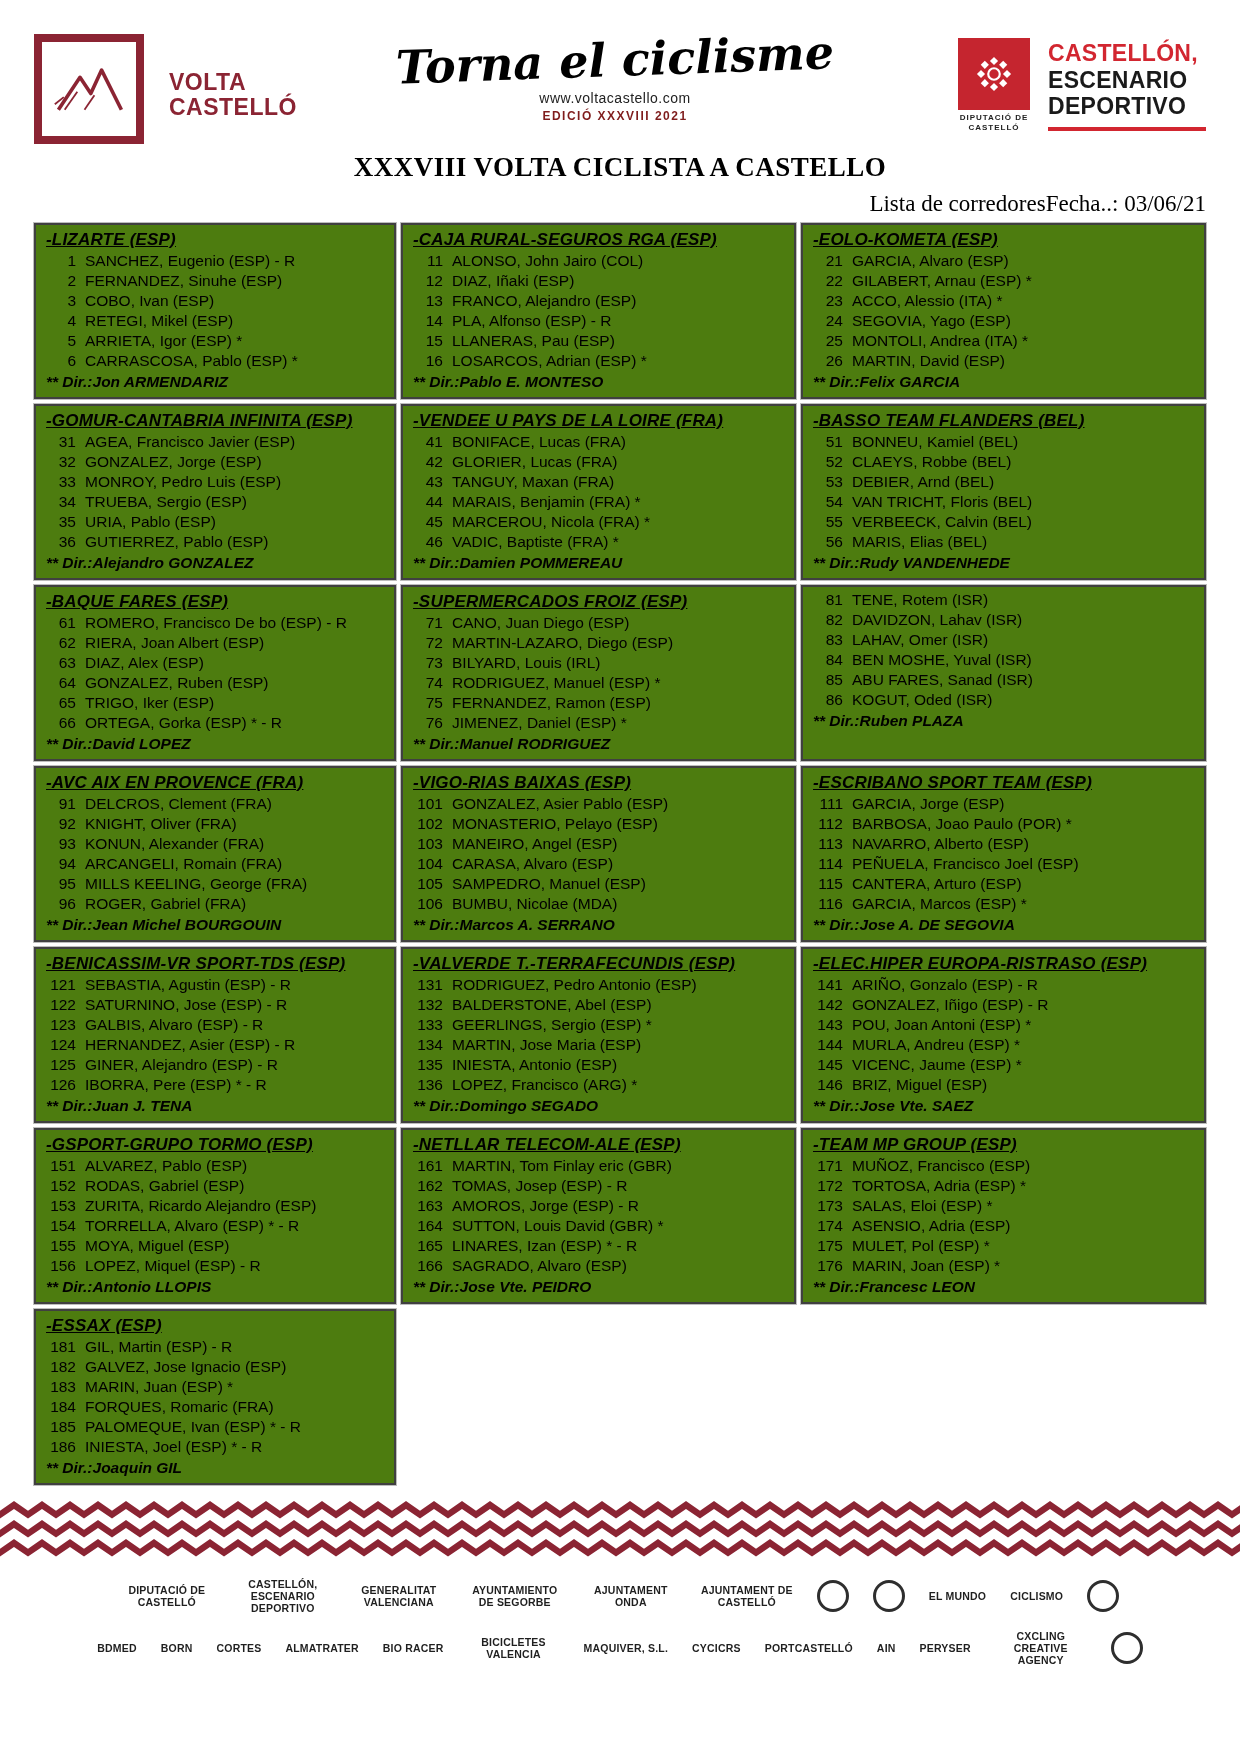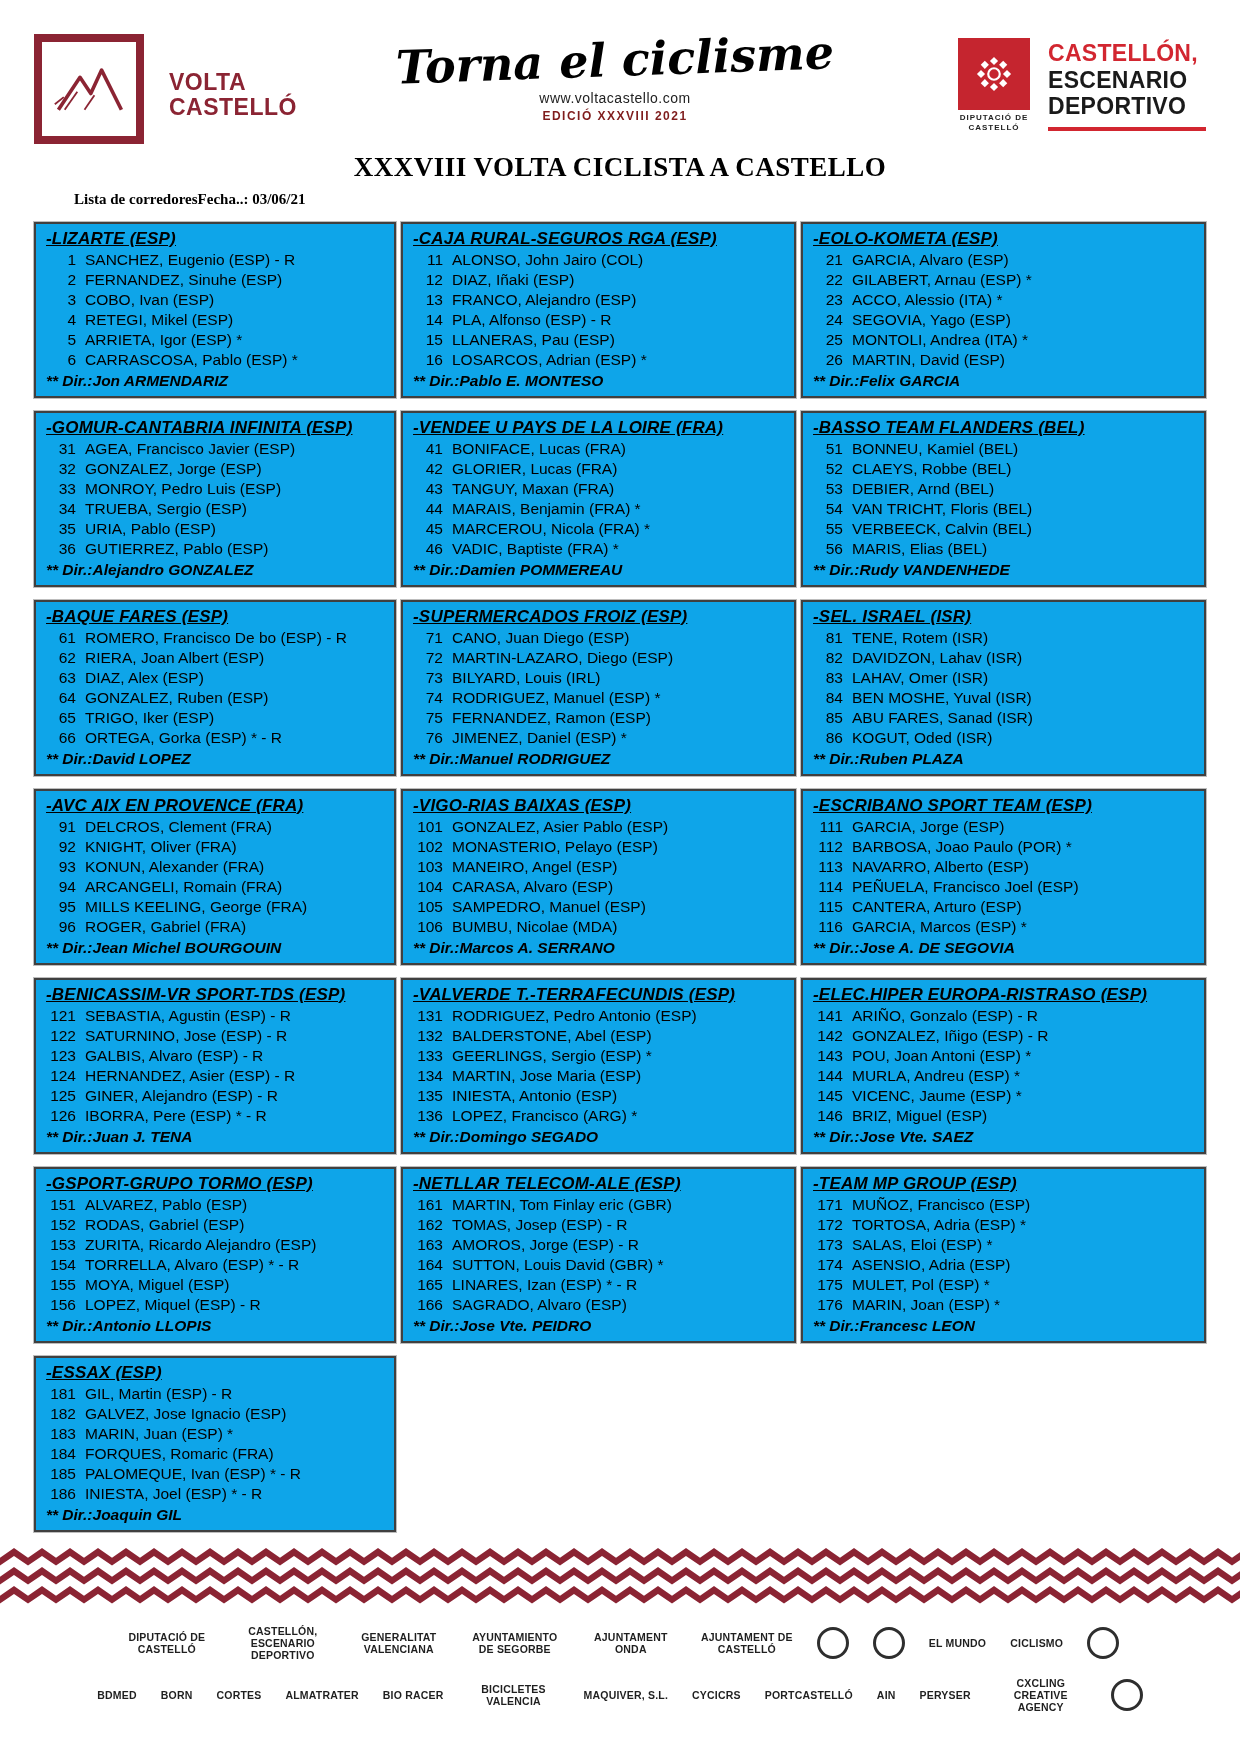--- a/index.html
+++ b/index.html
@@ -19,25 +19,25 @@
   .dip-col{text-align:center;width:84px;}
   .dip-square{width:72px;height:72px;background:#c5252f;margin:0 auto;display:flex;align-items:center;justify-content:center;}
   .dip-caption{font-size:8px;font-weight:bold;color:#222;letter-spacing:1px;line-height:1.25;margin-top:3px;text-transform:uppercase;}
   .cast-col{padding-top:2px;}
   .cast-line{font-weight:bold;font-size:23px;line-height:1.16;letter-spacing:.3px;color:#1a1a1a;}
   .cast-red{color:#d22630;}
   .red-bar{height:4px;background:#d22630;margin-top:7px;width:158px;}
 
   
   .main-title{text-align:center;font-family:"Liberation Serif",serif;font-weight:bold;font-size:27px;letter-spacing:.5px;margin-top:8px;}
-  .subheader{display:flex;justify-content:flex-start;font-family:"Liberation Serif",serif;font-weight:bold;font-size:15px;margin:8px 0 6px;padding-left:40px;}
+  .subheader{display:flex;justify-content:flex-end;font-family:"Liberation Serif",serif;font-weight:normal;font-size:23px;margin:8px 0 6px;padding-left:40px;}
 
   
   .teams-grid{display:grid;grid-template-columns:362px 395px 1fr;gap:5px;}
-  .team-box{border:2px solid #404040;box-shadow:0 0 0 1px #bdbdbd;padding:3px 16px 4px 10px;background:#0ea5e9;margin-top:8px;}
+  .team-box{border:2px solid #404040;box-shadow:0 0 0 1px #bdbdbd;padding:3px 16px 4px 10px;background:#4d7c0f;}
   .team-name{font-size:17px;font-weight:bold;font-style:italic;text-decoration:underline;letter-spacing:.2px;line-height:23px;white-space:nowrap;}
   .rider{display:flex;font-size:15.5px;line-height:20px;}
   .rnum{width:30px;text-align:right;flex:none;}
   .rname{margin-left:9px;white-space:nowrap;}
   .team-dir{font-size:15.5px;font-weight:bold;font-style:italic;line-height:22px;}
 
   
   .footnote{text-align:center;font-family:"Liberation Serif",serif;font-weight:bold;font-style:italic;font-size:15px;margin-top:28px;}
   .zigzag{display:block;margin-top:16px;}
   .sponsors{padding:4px 26px 0;}
@@ -349,21 +349,20 @@
           </div>
           <div class="rider">
             <span class="rnum">76</span>
             <span class="rname">JIMENEZ, Daniel (ESP) *</span>
           </div>
         </div>
     <div class="team-dir">** Dir.:Manuel RODRIGUEZ</div>
   </div>
 
   <div class="team-box">
-    <div class="team-name">-SEL. ISRAEL (ISR)</div>
     <div>
           <div class="rider">
             <span class="rnum">81</span>
             <span class="rname">TENE, Rotem (ISR)</span>
           </div>
           <div class="rider">
             <span class="rnum">82</span>
             <span class="rname">DAVIDZON, Lahav (ISR)</span>
           </div>
           <div class="rider">

